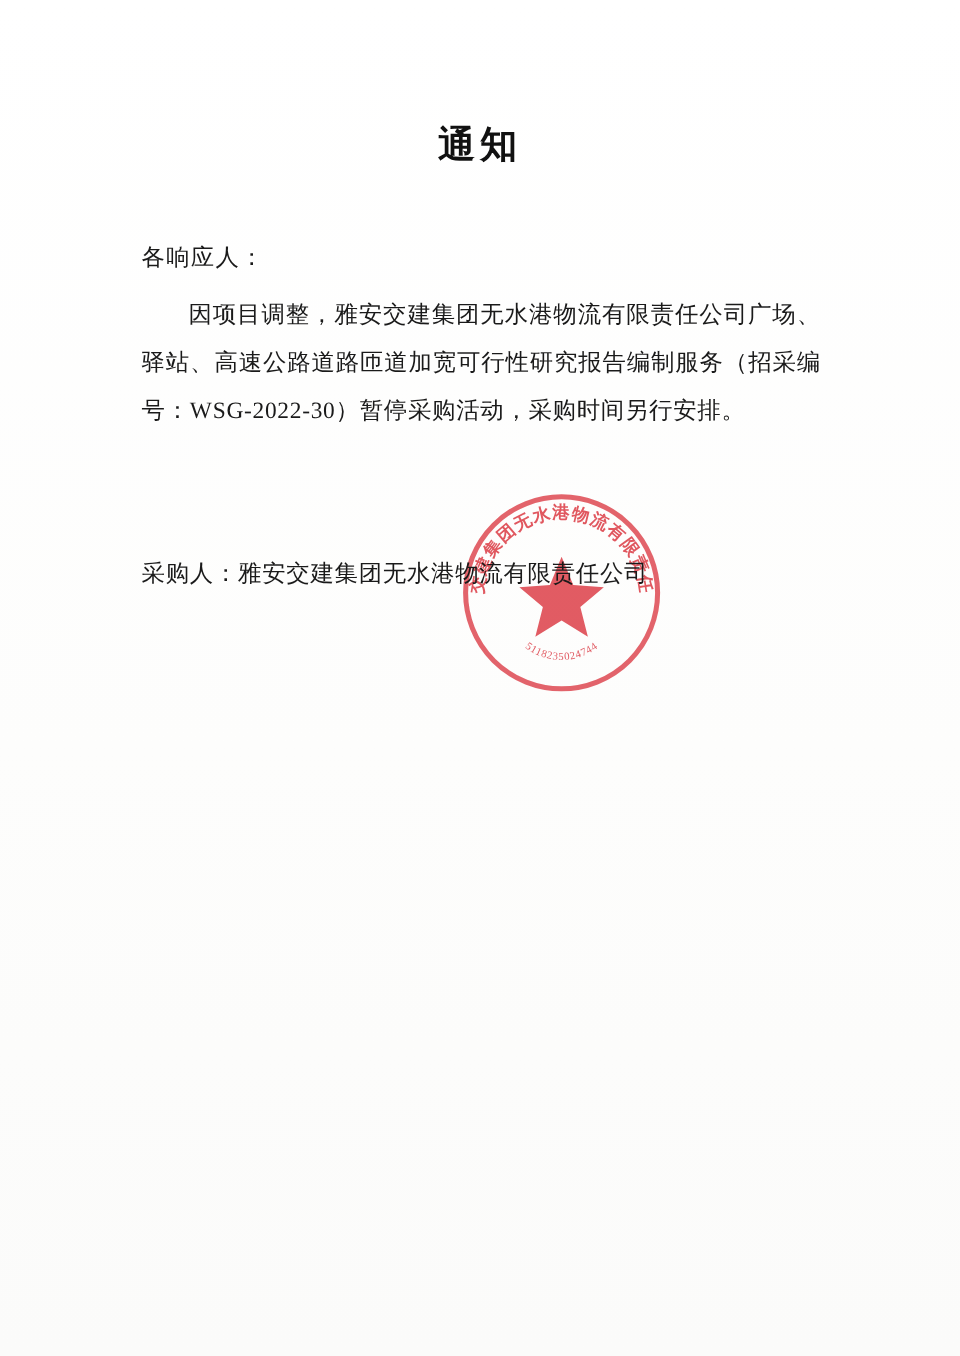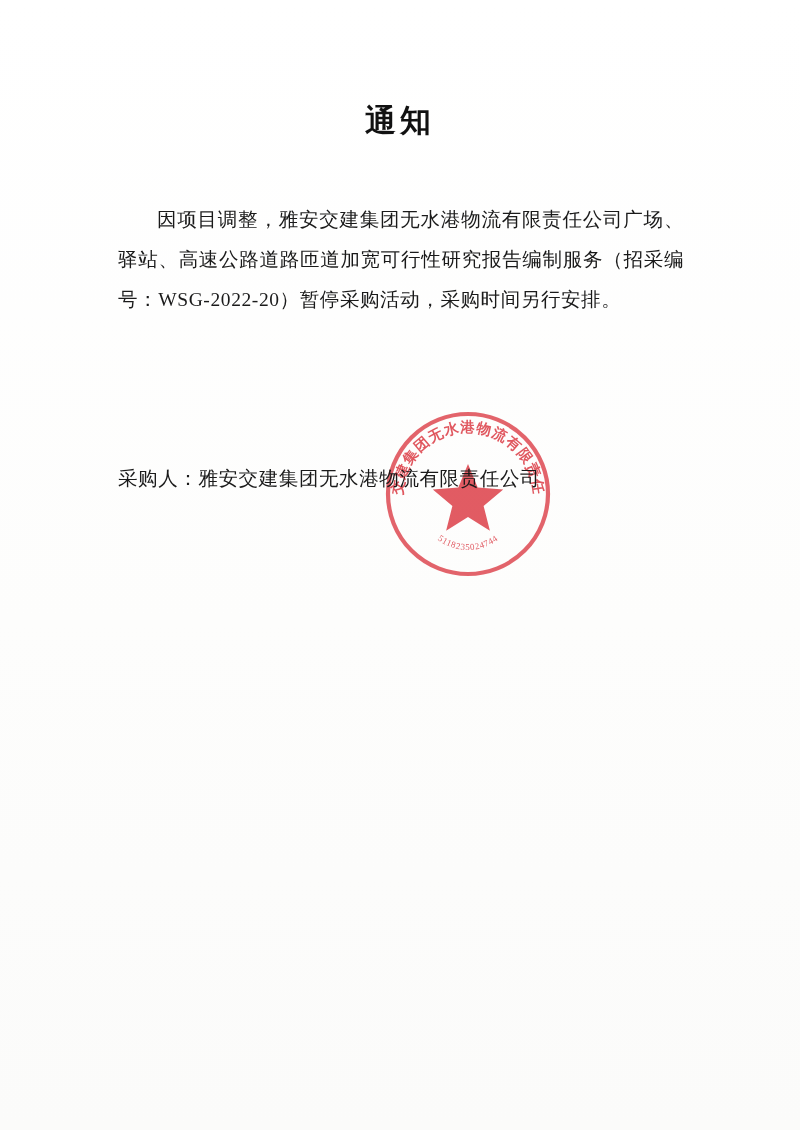--- a/index.html
+++ b/index.html
@@ -129,21 +129,22 @@
 </style>
 </head>
 <body>
 
 <div class="page">
   <div class="paper-tint"></div>
 
   <div class="doc-title">通知</div>
 
   <div class="body-block">
-    <div class="para">因项目调整，雅安交建集团无水港物流有限责任公司广场、驿站、高速公路道路匝道加宽可行性研究报告编制服务（招采编号：WSG-2022-20）暂停采购活动，采购时间另行安排。</div>
+    <div class="salutation">各响应人：</div>
+    <div class="para">因项目调整，雅安交建集团无水港物流有限责任公司广场、驿站、高速公路道路匝道加宽可行性研究报告编制服务（招采编号：WSG-2022-30）暂停采购活动，采购时间另行安排。</div>
   </div>
 
   <div class="seal">
     <svg viewBox="0 0 172 172" xmlns="http://www.w3.org/2000/svg">
       <circle class="seal-ring" cx="86" cy="86" r="80"></circle>
       <path class="seal-star" d="M86 56 L95.7 79.6 L121.2 81.4 L101.6 97.9 L107.9 122.7 L86 109.1 L64.1 122.7 L70.4 97.9 L50.8 81.4 L76.3 79.6 Z"></path>
       <path id="sealArcTop" d="M 20 90 A 66 66 0 0 1 152 90" fill="none"></path>
       <text class="seal-text">
         <textPath href="#sealArcTop" startOffset="50%" text-anchor="middle">雅安交建集团无水港物流有限责任公司</textPath>
       </text>

